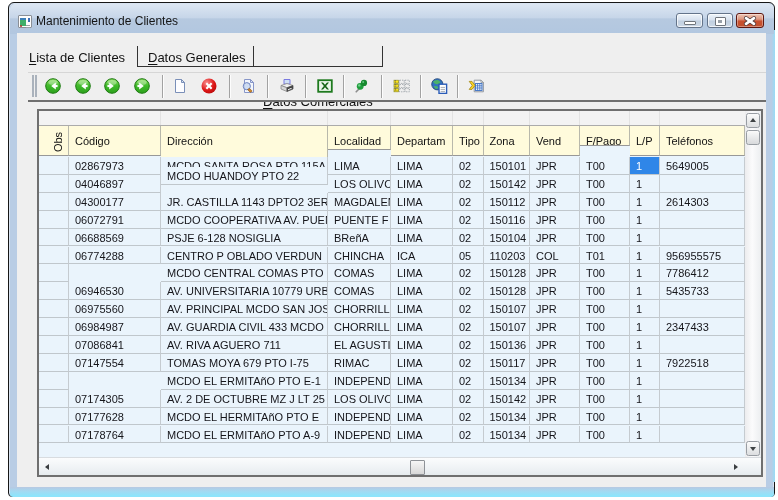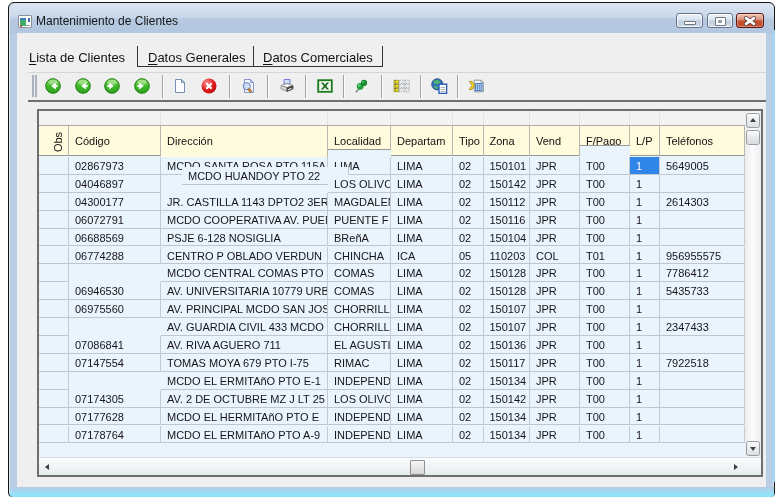--- a/index.html
+++ b/index.html
@@ -74,21 +74,21 @@
       </g>
       <g stroke="#ffffff" stroke-width="2.7" stroke-linecap="round">
         <line x1="5" y1="3.2" x2="13" y2="8.8"></line>
         <line x1="13" y1="3.2" x2="5" y2="8.8"></line>
       </g>
     </svg>
   </div>
 <div id="content"></div>
 <div class="tabtxt" style="left:29px;"><u>L</u>ista de Clientes</div>
 <div class="tabtxt" style="left:148px;"><u>D</u>atos Generales</div>
-<div class="tabtxt" style="left:263px;"><u>D</u>atos Comerciales</div>
+<div class="tabtxt" style="left:263px;margin-top:44px;"><u>D</u>atos Comerciales</div>
 <div class="tabv" style="left:137px;"></div>
 <div class="tabv" style="left:253px;"></div>
 <div class="tabv" style="left:382px;"></div>
 <div class="tabh" style="left:137px;width:116px;"></div>
 <div class="tabh" style="left:253px;width:129px;"></div>
 <div id="tbar"></div>
 <div id="grip"></div>
 <div class="tsep" style="left:162px;"></div>
 <div class="tsep" style="left:229px;"></div>
 <div class="tsep" style="left:267px;"></div>
@@ -262,21 +262,21 @@
 <div class="dc" style="left:289px;top:46.0px;width:63px;">LIMA</div>
 <div class="dc" style="left:352px;top:46.0px;width:62px;">LIMA</div>
 <div class="dc" style="left:414px;top:46.0px;width:30.5px;">02</div>
 <div class="dc" style="left:444.5px;top:46.0px;width:46.5px;">150101</div>
 <div class="dc" style="left:491px;top:46.0px;width:50px;">JPR</div>
 <div class="dc" style="left:541px;top:46.0px;width:50px;">T00</div>
 <div class="dc sel" style="left:591px;top:46.0px;width:30px;">1</div>
 <div class="dc" style="left:621px;top:46.0px;width:85px;">5649005</div>
 <div class="dc" style="left:0px;top:63.9px;width:30px;"></div>
 <div class="dc" style="left:30px;top:63.9px;width:92px;">04046897</div>
-<div class="dc" style="left:122px;top:56px;width:167px;margin-left:21px;">MCDO HUANDOY PTO 22</div>
+<div class="dc" style="left:122px;top:56px;width:167px;">MCDO HUANDOY PTO 22</div>
 <div class="dc" style="left:289px;top:63.9px;width:63px;">LOS OLIVOS</div>
 <div class="dc" style="left:352px;top:63.9px;width:62px;">LIMA</div>
 <div class="dc" style="left:414px;top:63.9px;width:30.5px;">02</div>
 <div class="dc" style="left:444.5px;top:63.9px;width:46.5px;">150142</div>
 <div class="dc" style="left:491px;top:63.9px;width:50px;">JPR</div>
 <div class="dc" style="left:541px;top:63.9px;width:50px;">T00</div>
 <div class="dc" style="left:591px;top:63.9px;width:30px;">1</div>
 <div class="dc" style="left:621px;top:63.9px;width:85px;"></div>
 <div class="dc" style="left:0px;top:81.8px;width:30px;"></div>
 <div class="dc" style="left:30px;top:81.8px;width:92px;">04300177</div>
@@ -348,20 +348,21 @@
 <div class="dc" style="left:122px;top:189.2px;width:167px;">AV. PRINCIPAL MCDO SAN JOSE</div>
 <div class="dc" style="left:289px;top:189.2px;width:63px;">CHORRILLOS</div>
 <div class="dc" style="left:352px;top:189.2px;width:62px;">LIMA</div>
 <div class="dc" style="left:414px;top:189.2px;width:30.5px;">02</div>
 <div class="dc" style="left:444.5px;top:189.2px;width:46.5px;">150107</div>
 <div class="dc" style="left:491px;top:189.2px;width:50px;">JPR</div>
 <div class="dc" style="left:541px;top:189.2px;width:50px;">T00</div>
 <div class="dc" style="left:591px;top:189.2px;width:30px;">1</div>
 <div class="dc" style="left:621px;top:189.2px;width:85px;"></div>
 <div class="dc" style="left:0px;top:207.1px;width:30px;"></div>
+<div class="dc" style="left:30px;top:207.1px;width:92px;">06984987</div>
 <div class="dc" style="left:122px;top:207.1px;width:167px;">AV. GUARDIA CIVIL 433 MCDO</div>
 <div class="dc" style="left:289px;top:207.1px;width:63px;">CHORRILLOS</div>
 <div class="dc" style="left:352px;top:207.1px;width:62px;">LIMA</div>
 <div class="dc" style="left:414px;top:207.1px;width:30.5px;">02</div>
 <div class="dc" style="left:444.5px;top:207.1px;width:46.5px;">150107</div>
 <div class="dc" style="left:491px;top:207.1px;width:50px;">JPR</div>
 <div class="dc" style="left:541px;top:207.1px;width:50px;">T00</div>
 <div class="dc" style="left:591px;top:207.1px;width:30px;">1</div>
 <div class="dc" style="left:621px;top:207.1px;width:85px;">2347433</div>
 <div class="dc" style="left:0px;top:225.0px;width:30px;"></div>

